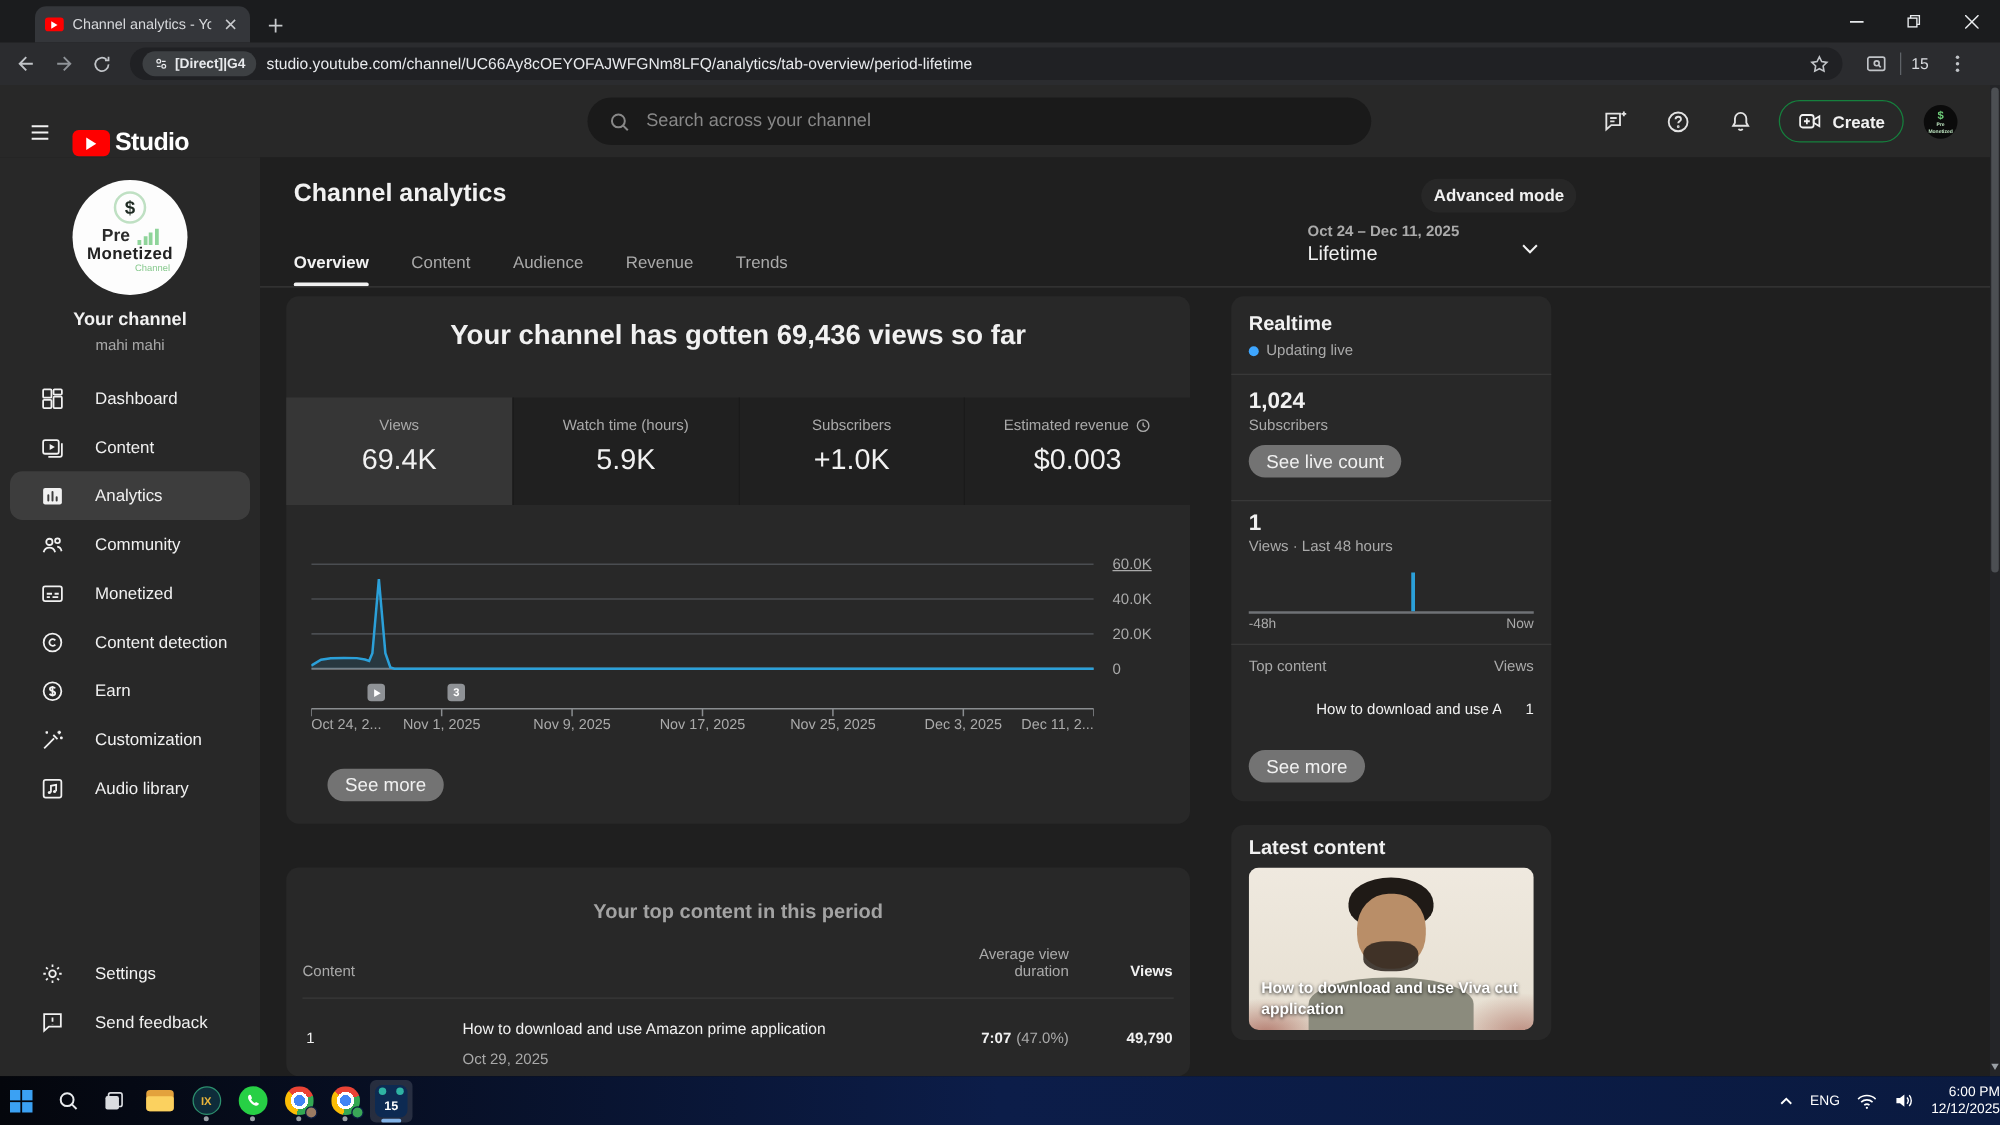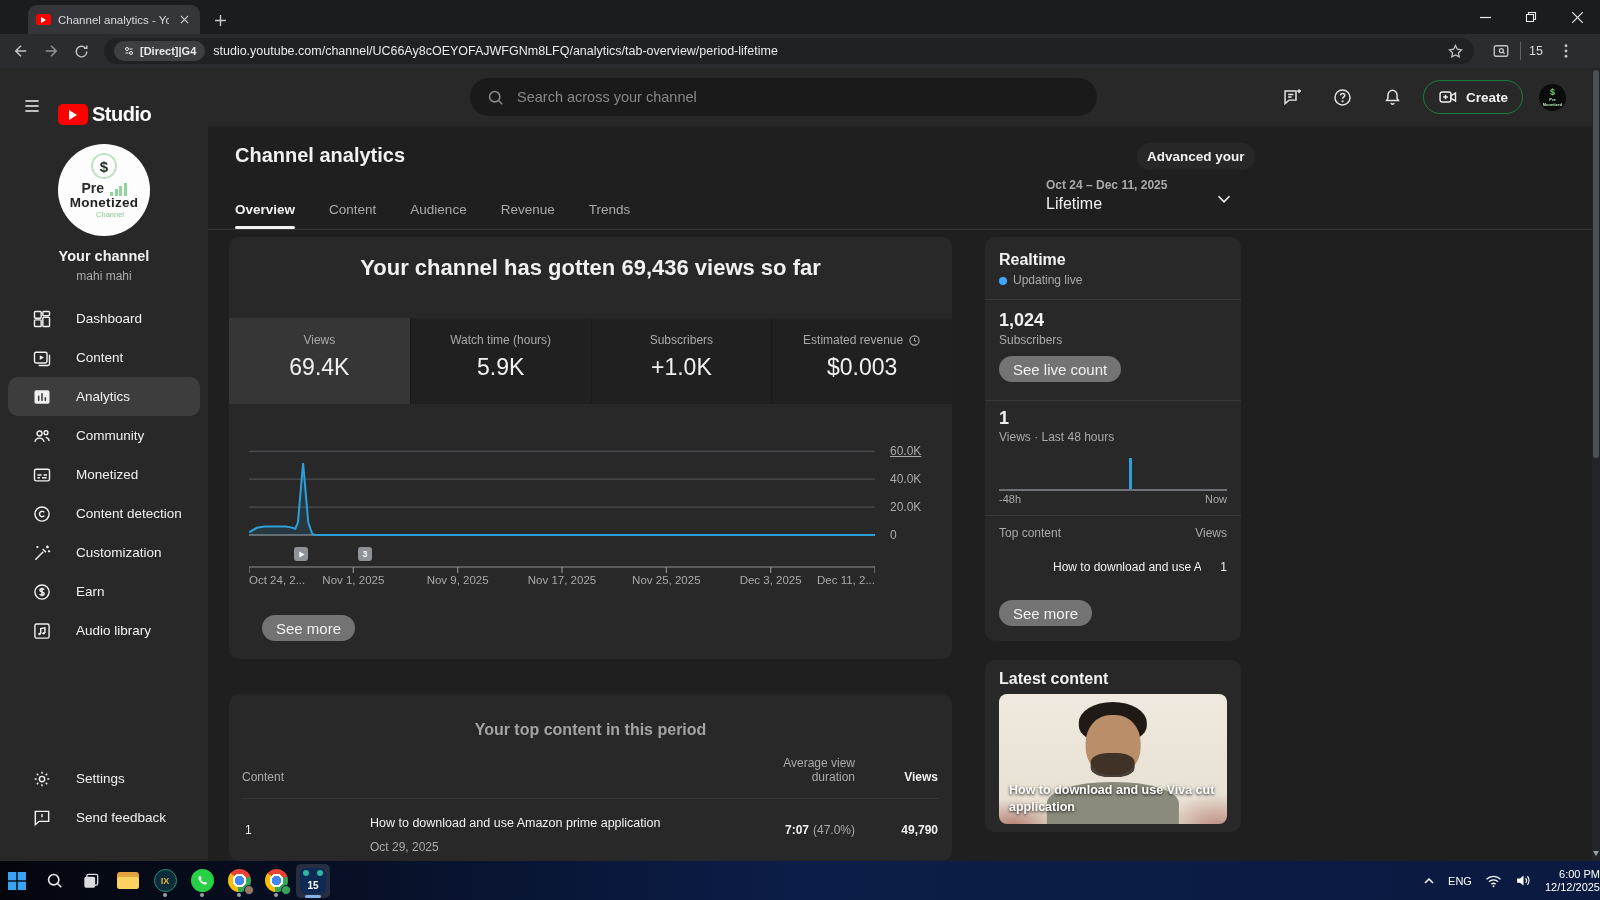--- a/index.html
+++ b/index.html
@@ -60,21 +60,21 @@
   .sidebar{position:absolute;left:0;top:126px;bottom:0;width:208px;background:#282828;display:flex;flex-direction:column}
   .chan-avatar{width:92px;height:92px;border-radius:50%;background:#fdfdfd;margin:18px auto 0;
     display:flex;flex-direction:column;align-items:center;overflow:hidden}
   .ca-coin{margin-top:9px;width:26px;height:26px;border-radius:50%;border:2px solid #bfe0c3;
     display:flex;align-items:center;justify-content:center;color:#1e2a22;font-size:15px;font-weight:bold}
   .ca-row{display:flex;align-items:flex-end;gap:6px;margin-top:1px}
   .ca-pre{color:#2b2b2b;font-weight:bold;font-size:14px}
   .ca-bars{display:flex;align-items:flex-end;gap:1.5px}
   .ca-bars i{display:block;width:3px;background:#8fd49a}
   .ca-mon{color:#222;font-weight:bold;font-size:13.5px;letter-spacing:.3px;margin-top:-1px}
-  .ca-chan{color:#86c98d;font-size:7.5px;align-self:flex-end;margin-right:26px}
+  .ca-chan{color:#86c98d;font-size:7.5px;align-self:flex-end;margin-right:14px}
   .chan-title{text-align:center;color:#f1f1f1;font-size:14.5px;font-weight:bold;margin-top:12px}
   .chan-name{text-align:center;color:#aaa;font-size:12px;margin-top:5px}
   .sb-nav{margin-top:16px}
   .sb-item{height:39px;display:flex;align-items:center;gap:24px;padding-left:24px;margin:0 8px;border-radius:10px}
   .sb-item.active{background:#3d3d3d}
   .sb-label{color:#f1f1f1;font-size:13.5px}
   .sb-foot{margin-top:auto;padding-bottom:24px}
 
   
   .content{position:absolute;left:208px;top:126px;right:8px;bottom:0;background:#1f1f1f;overflow:hidden}
@@ -389,32 +389,32 @@
         </div>
         <div class="sb-item">
           <svg width="20" height="20" viewBox="0 0 24 24" fill="none" stroke="#f1f1f1" stroke-width="1.7">
               <circle cx="12" cy="12" r="8.5"></circle>
               <path d="M14.7 10a3.2 3.2 0 1 0 0 4"></path>
             </svg>
           <span class="sb-label">Content detection</span>
         </div>
         <div class="sb-item">
           <svg width="20" height="20" viewBox="0 0 24 24" fill="none" stroke="#f1f1f1" stroke-width="1.7">
+              <circle cx="12" cy="12" r="8.5"></circle>
+              <path d="M12 7v10M14.6 9.3c-.5-.9-1.5-1.3-2.6-1.3-1.4 0-2.5.8-2.5 1.9 0 2.6 5.1 1.4 5.1 4 0 1.2-1.1 2-2.6 2-1.2 0-2.3-.5-2.8-1.5"></path>
+            </svg>
+          <span class="sb-label">Earn</span>
+        </div>
+        <div class="sb-item">
+          <svg width="20" height="20" viewBox="0 0 24 24" fill="none" stroke="#f1f1f1" stroke-width="1.7">
               <path d="M4 20L13.5 10.5"></path>
               <path d="M12.8 7.2l4 4"></path>
               <path d="M18.5 3v3.4M16.8 4.7h3.4M20.5 8.6v2.6M19.2 9.9h2.6M6.5 3.5v2.4M5.3 4.7h2.4"></path>
             </svg>
           <span class="sb-label">Customization</span>
-        </div>
-        <div class="sb-item">
-          <svg width="20" height="20" viewBox="0 0 24 24" fill="none" stroke="#f1f1f1" stroke-width="1.7">
-              <circle cx="12" cy="12" r="8.5"></circle>
-              <path d="M12 7v10M14.6 9.3c-.5-.9-1.5-1.3-2.6-1.3-1.4 0-2.5.8-2.5 1.9 0 2.6 5.1 1.4 5.1 4 0 1.2-1.1 2-2.6 2-1.2 0-2.3-.5-2.8-1.5"></path>
-            </svg>
-          <span class="sb-label">Earn</span>
         </div>
         <div class="sb-item">
           <svg width="20" height="20" viewBox="0 0 24 24" fill="none" stroke="#f1f1f1" stroke-width="1.7">
               <rect x="3.5" y="3.5" width="17" height="17" rx="2"></rect>
               <path d="M10.5 15.5V9.2l5-1v6.2"></path>
               <circle cx="9" cy="15.6" r="1.5" fill="#f1f1f1" stroke="none"></circle>
               <circle cx="14" cy="14.6" r="1.5" fill="#f1f1f1" stroke="none"></circle>
             </svg>
           <span class="sb-label">Audio library</span>
         </div>
@@ -433,21 +433,21 @@
               <path d="M4 4h16v12H8.5L4 20z"></path>
               <path d="M12 7.2v4M12 13.6v.3"></path>
             </svg>
           <span class="sb-label">Send feedback</span>
         </div>
       </div>
     </div>
 
     <div class="content">
       <div class="abs page-title">Channel analytics</div>
-      <div class="abs advanced-btn">Advanced your</div>
+      <div class="abs advanced-btn">Advanced mode</div>
 
       <div class="abs an-tabs">
         <span class="an-tab active">Overview</span>
         <span class="an-tab">Content</span>
         <span class="an-tab">Audience</span>
         <span class="an-tab">Revenue</span>
         <span class="an-tab">Trends</span>
       </div>
       <div class="abs tabs-border"></div>
 

